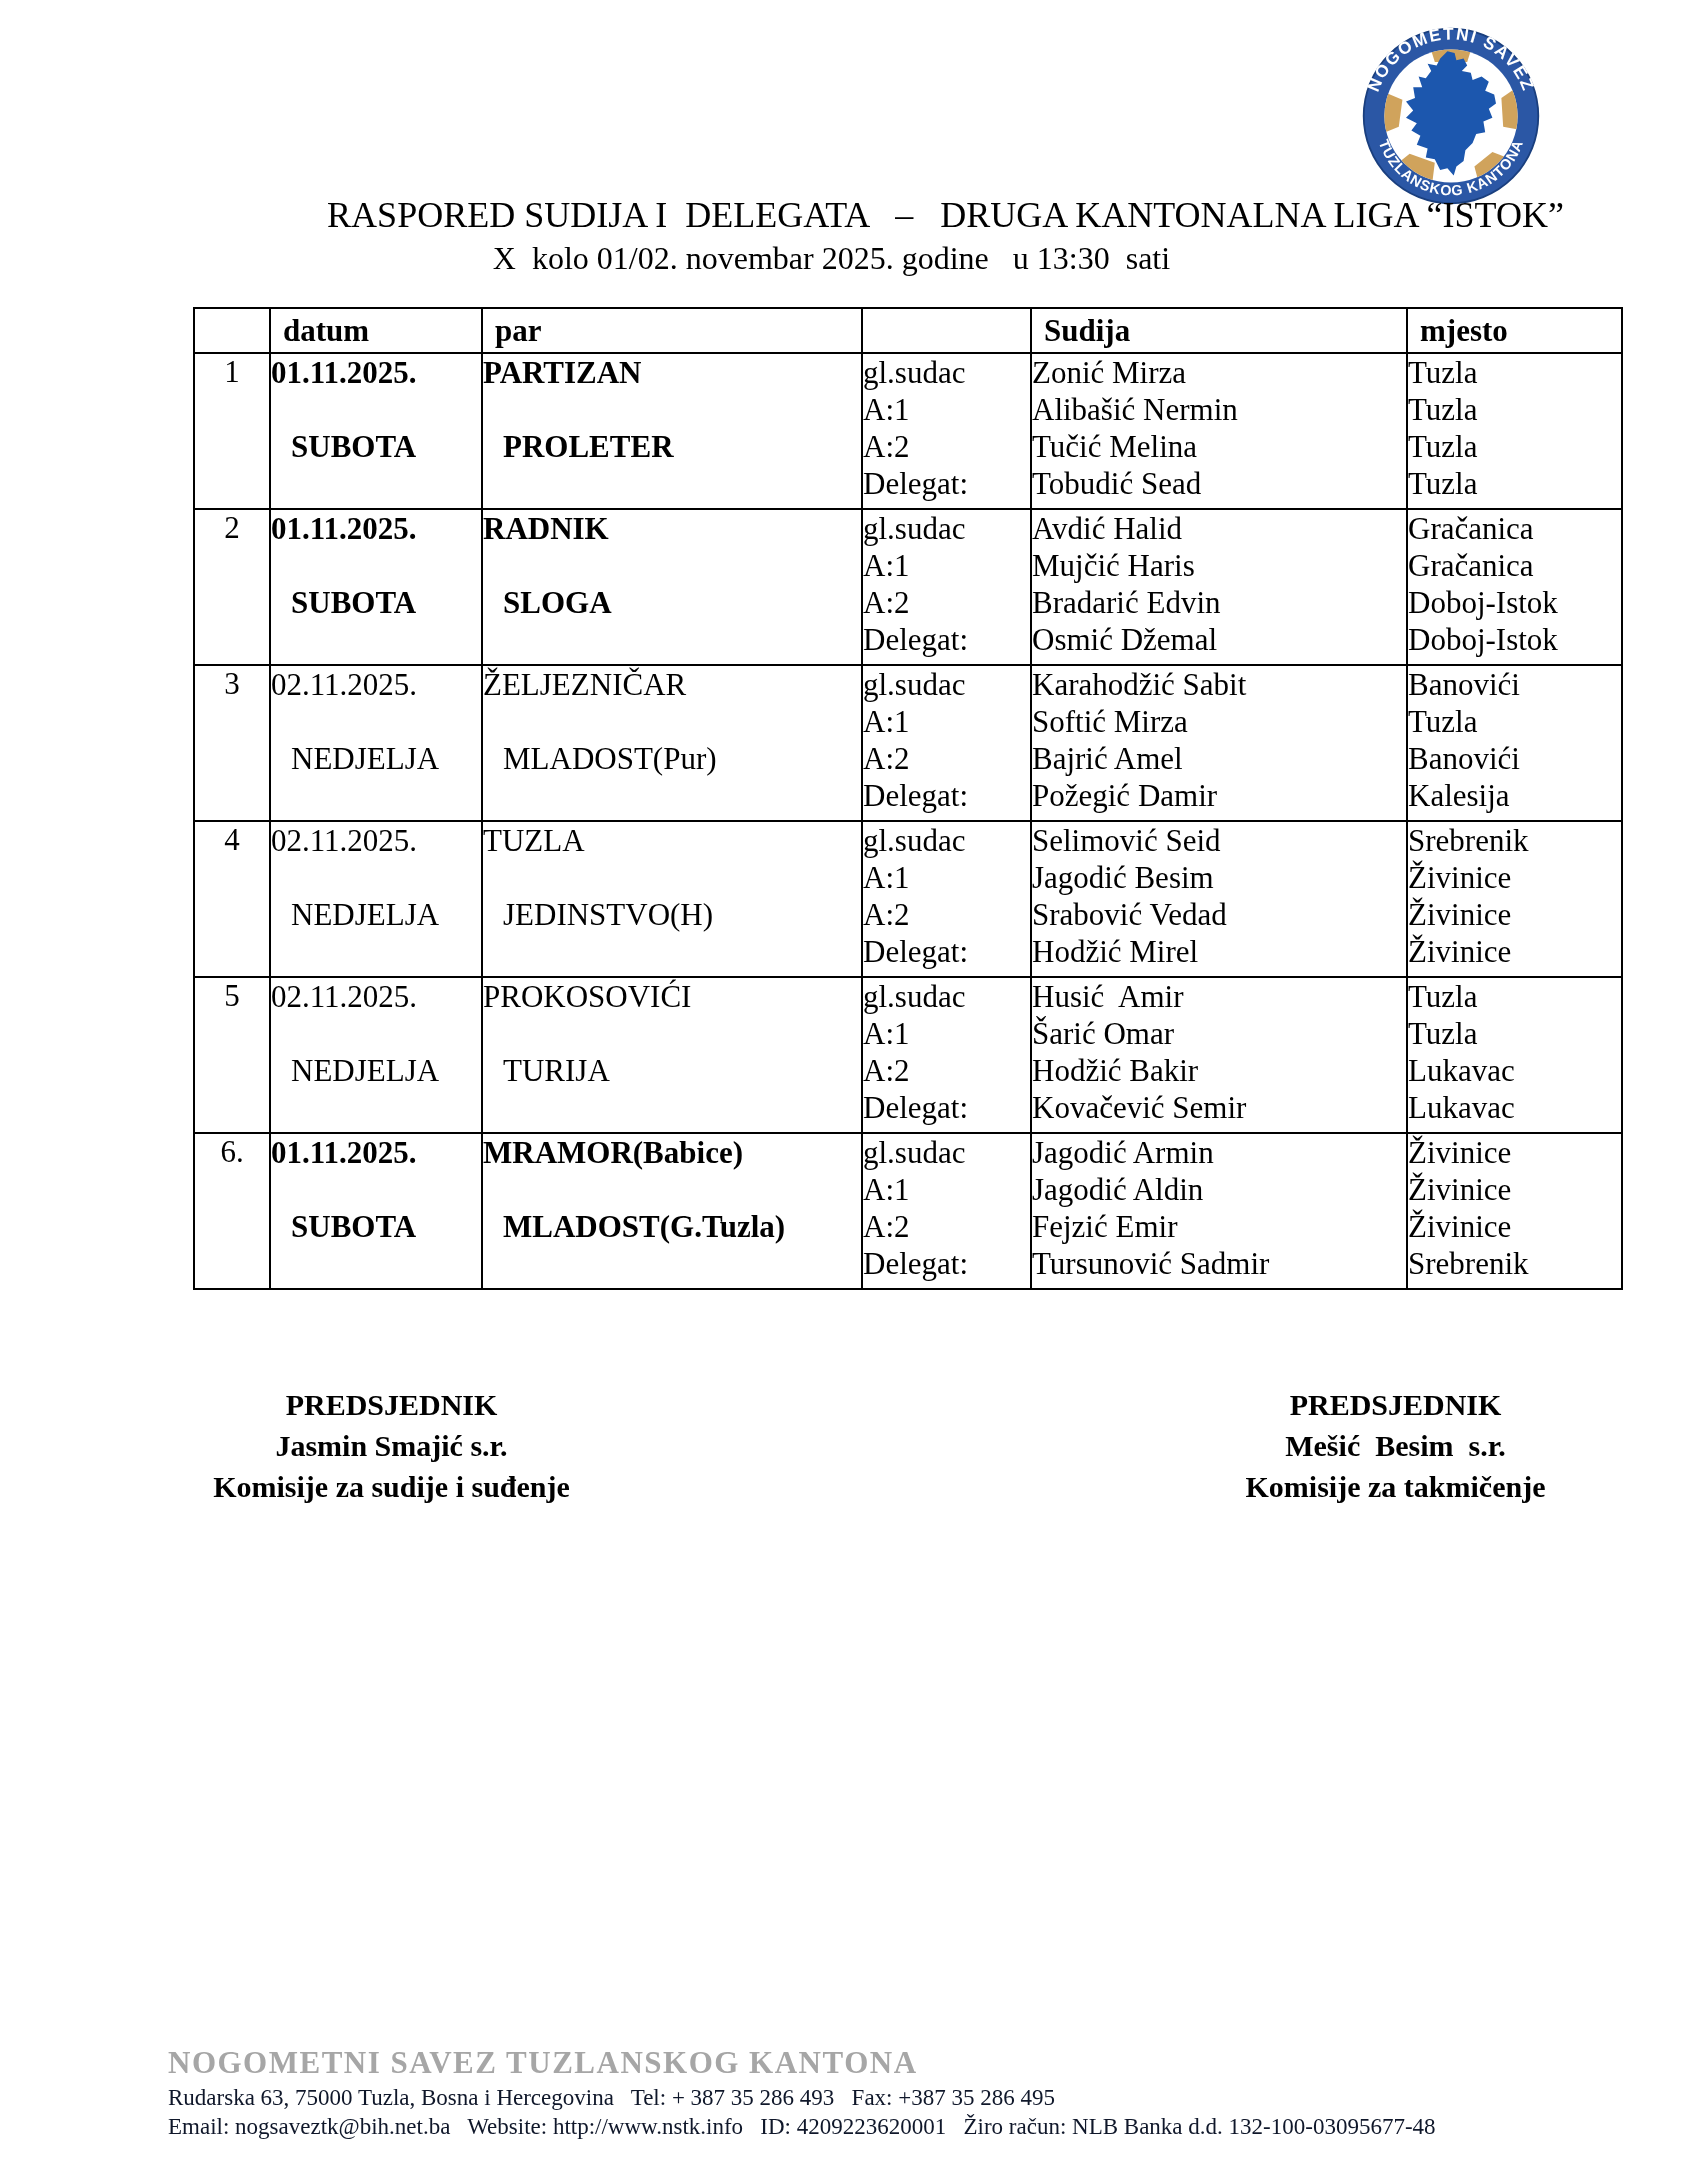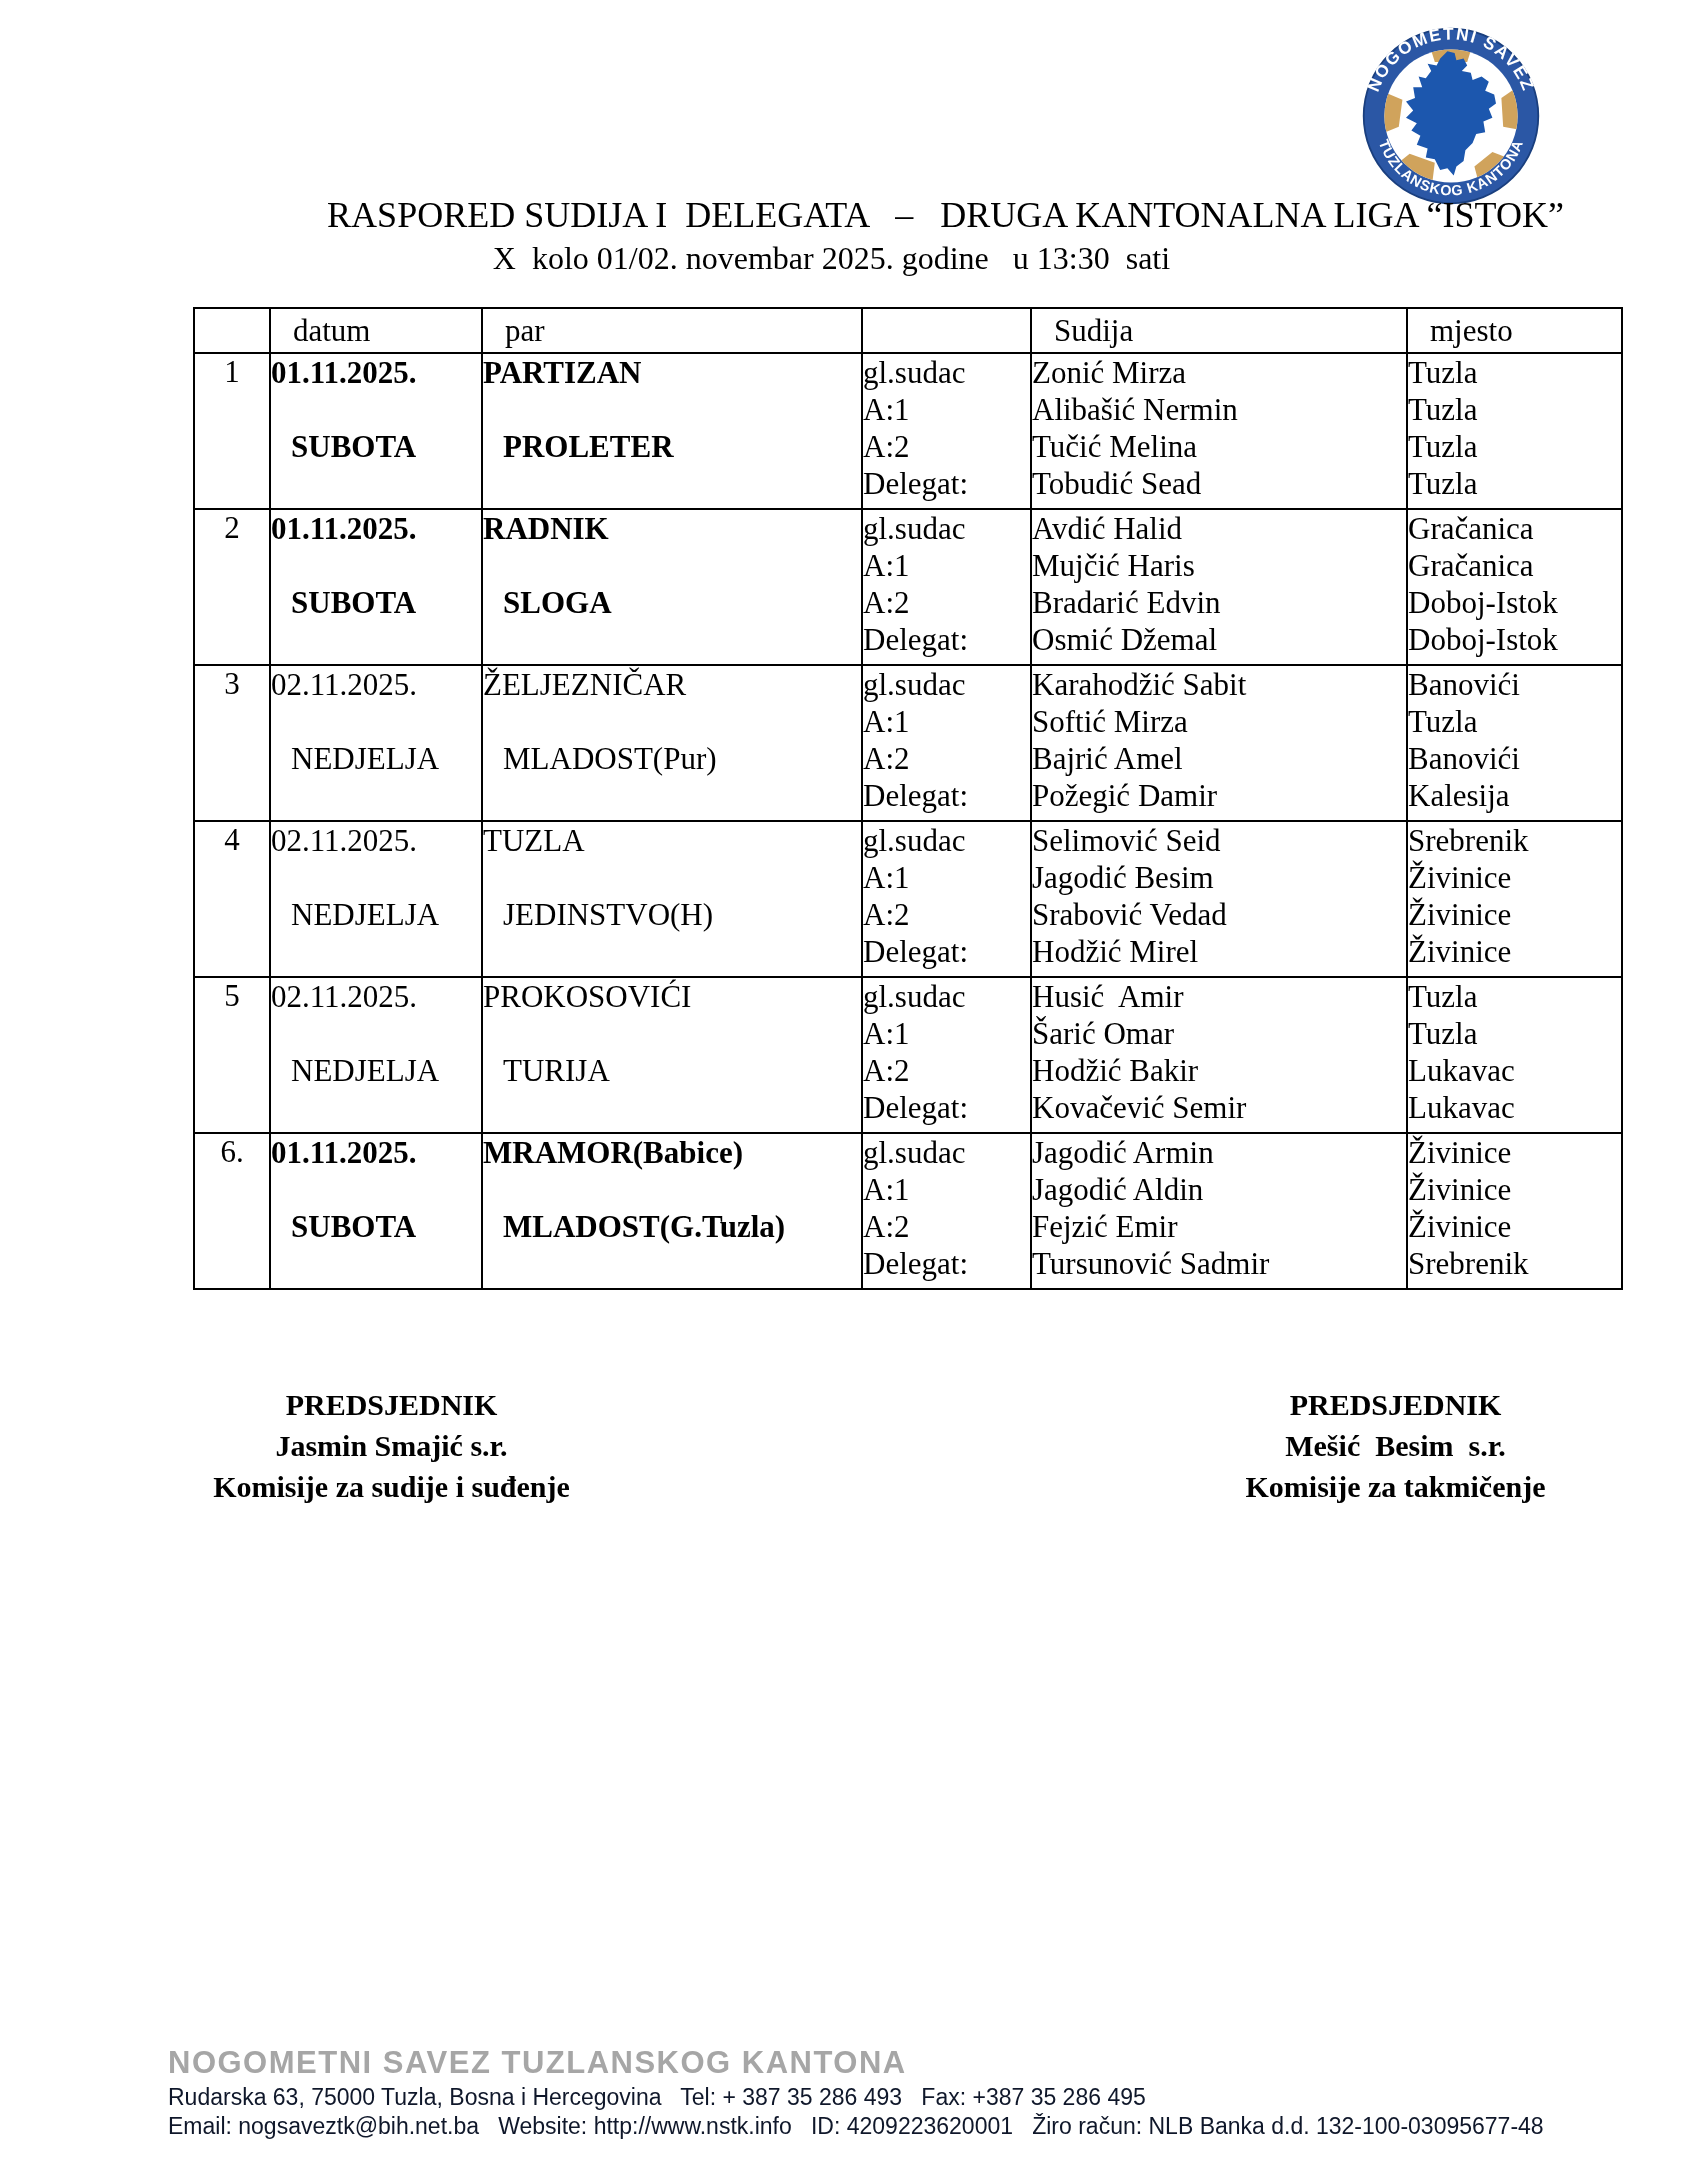--- a/index.html
+++ b/index.html
@@ -54,23 +54,23 @@
     font-size: 31px;
   }
   table.sched th, table.sched td {
     border: 2px solid #000;
     padding: 0;
     vertical-align: top;
     overflow: hidden;
   }
   table.sched thead tr { height: 45px; }
   table.sched thead th {
-    font-weight: normal;
+    font-weight: bold;
     text-align: left;
-    padding: 4px 0 0 22px;
+    padding: 4px 0 0 12px;
     font-size: 31px;
   }
   table.sched tbody tr { height: 156px; }
   td.c-num {
     vertical-align: middle;
     text-align: center;
     font-size: 31px;
   }
   td.c-datum, td.c-par, td.c-role, td.c-sud, td.c-mjesto {
     padding: 6px 0 0 13px;
@@ -94,21 +94,21 @@
   }
   .sig-left  { left: 149px;  width: 485px; }
   .sig-right { left: 1163px; width: 465px; }
 
   
   .footer {
     position: absolute;
     left: 168px;
     top: 2043px;
     width: 1465px;
-    font-family: Liberation Sans, sans-serif;
+    font-family: Liberation Serif, serif;
   }
   .footer .org {
     font-size: 31px;
     font-weight: bold;
     letter-spacing: 1.5px;
     color: #a6a6a6;
     line-height: 40px;
   }
   .footer .fline {
     font-size: 23px;

